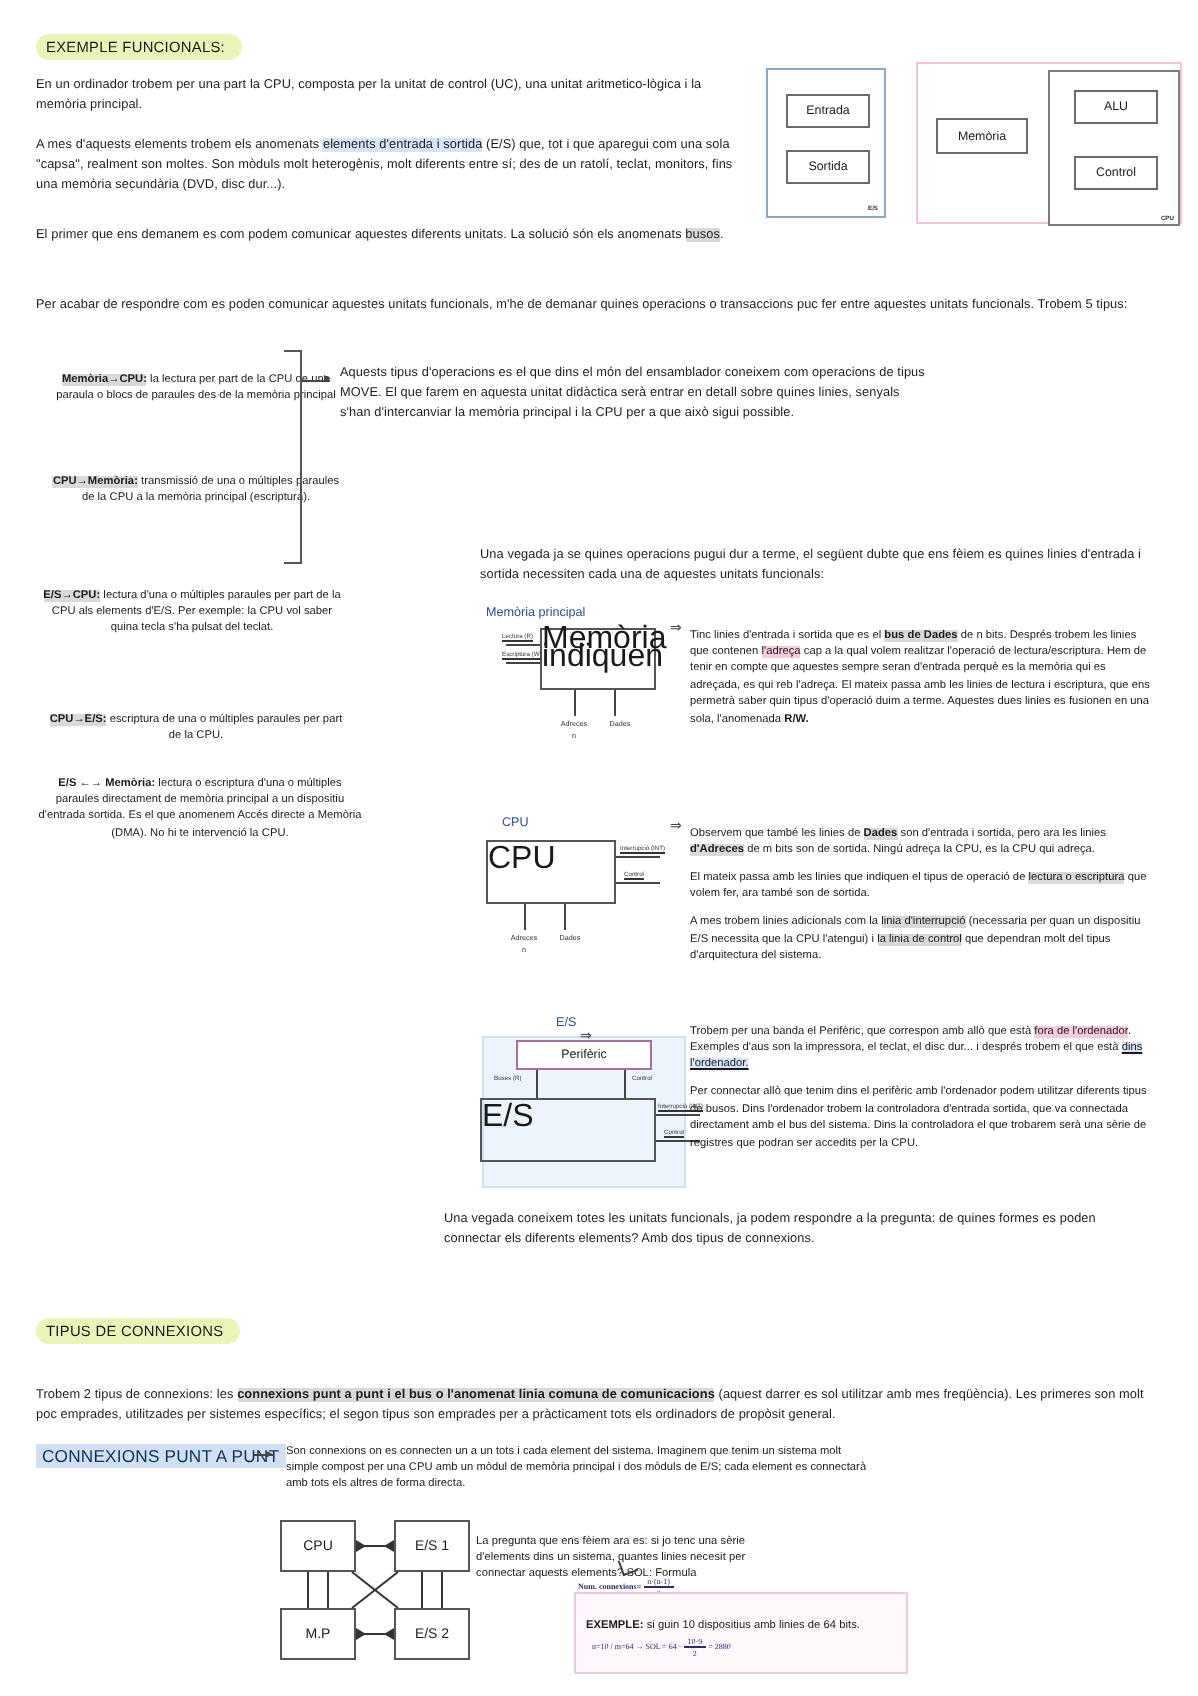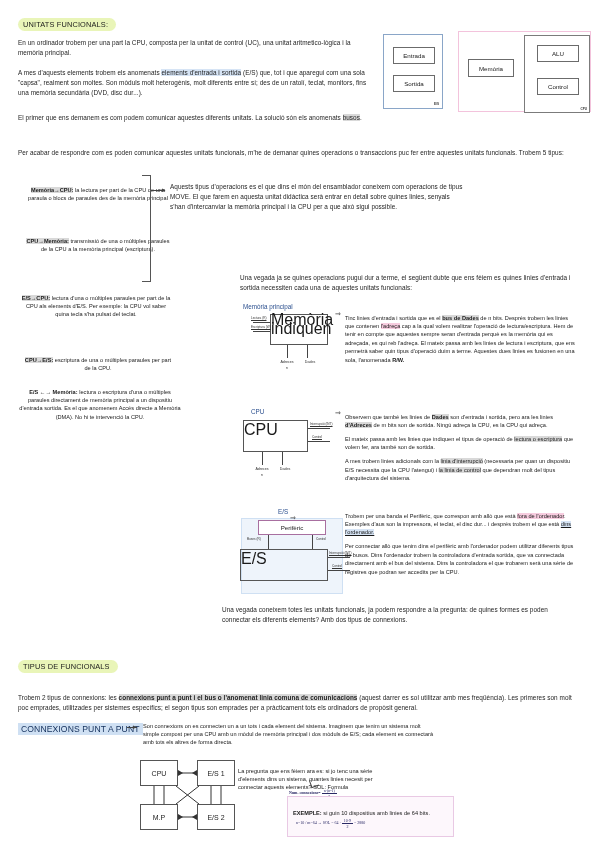--- a/index.html
+++ b/index.html
@@ -90,21 +90,21 @@
   .fr { display:inline-block; text-align:center; vertical-align:middle; }
   .fr .num { border-bottom:1px solid #2a2a66; display:block; padding:0 2px; }
   .fr .den { display:block; padding:0 2px; }
 </style>
 </head>
 <body>
 
 <div class="page">
 
   <div class="abs" style="left:18px; top:13px;">
-    <span class="hl-yellow">UNITATS FUNCIONALS:</span>
+    <span class="hl-yellow">EXEMPLE FUNCIONALS:</span>
   </div>
 
   <div class="abs" style="left:18px; top:38px; width:348px;">
     <p class="body">
       <span>En un ordinador trobem per una part la CPU, composta per la unitat de control (UC), una unitat aritmetico-lògica i la memòria principal.</span>
     </p>
   </div>
 
   <div class="abs" style="left:18px; top:68px; width:352px;">
     <p class="body">
@@ -250,21 +250,21 @@
   <div class="abs" style="left:345px; top:506px; width:233px;">
     <p class="small"><span>Trobem per una banda el Perifèric, que correspon amb allò que està </span><span class="hl-pink">fora de l'ordenador</span><span>. Exemples d'aus son la impressora, el teclat, el disc dur... i després trobem el que està </span><span class="hl-blue-soft ul">dins l'ordenador.</span></p>
     <p class="small" style="margin-top:4px;">Per connectar allò que tenim dins el perifèric amb l'ordenador podem utilitzar diferents tipus de busos. Dins l'ordenador trobem la controladora d'entrada sortida, que va connectada directament amb el bus del sistema. Dins la controladora el que trobarem serà una sèrie de registres que podran ser accedits per la CPU.</p>
   </div>
 
   <div class="abs" style="left:222px; top:605px; width:352px;">
     <p class="body">Una vegada coneixem totes les unitats funcionals, ja podem respondre a la pregunta: de quines formes es poden connectar els diferents elements? Amb dos tipus de connexions.</p>
   </div>
 
   <div class="abs" style="left:18px; top:655px;">
-    <span class="hl-yellow">TIPUS DE FUNCIONALS</span>
+    <span class="hl-yellow">TIPUS DE CONNEXIONS</span>
   </div>
 
   <div class="abs" style="left:18px; top:693px; width:564px;">
     <p class="body"><span>Trobem 2 tipus de connexions: les </span><span class="b hl-gray">connexions punt a punt i el bus o l'anomenat linia comuna de comunicacions</span><span> (aquest darrer es sol utilitzar amb mes freqüència). Les primeres son molt poc emprades, utilitzades per sistemes específics; el segon tipus son emprades per a pràcticament tots els ordinadors de propòsit general.</span></p>
   </div>
 
   <div class="abs" style="left:18px; top:718px;">
     <span class="hl-blue">CONNEXIONS PUNT A PUNT</span>
   </div>
   <div class="arrow-line" style="left:127px; top:727px; width:10px;"></div>

